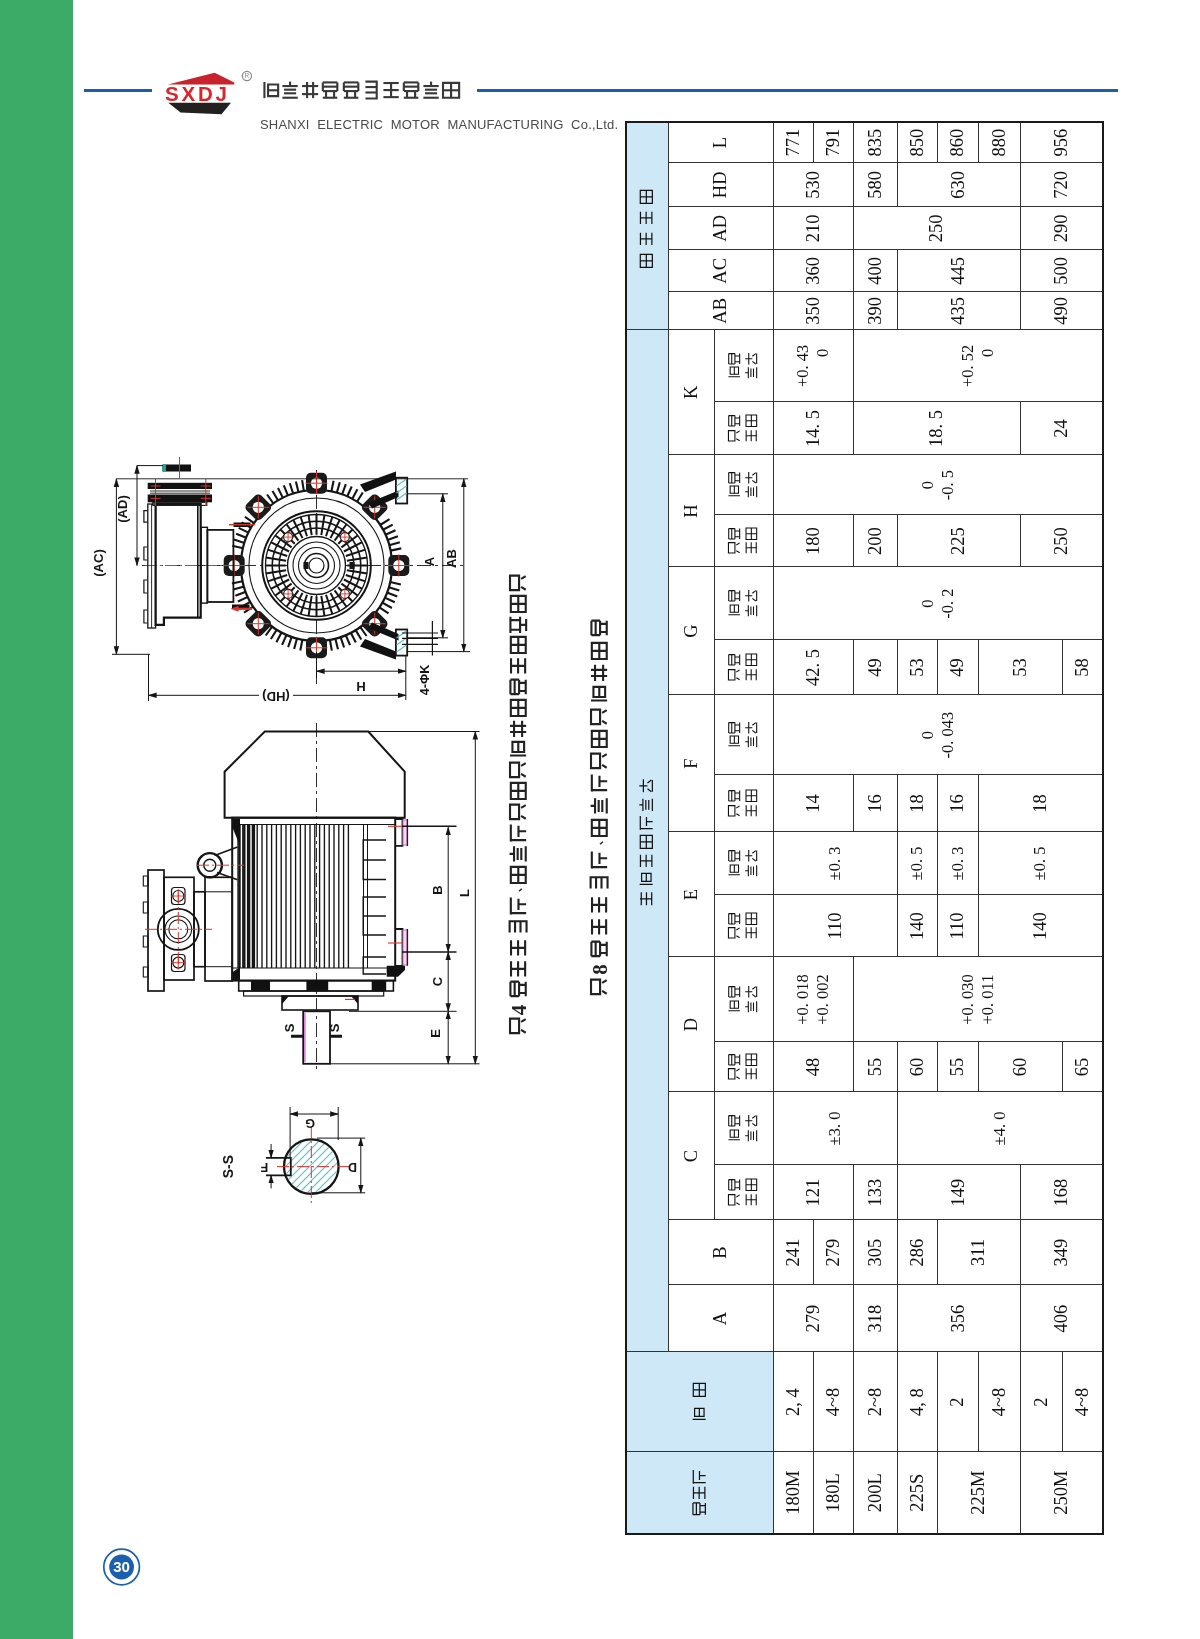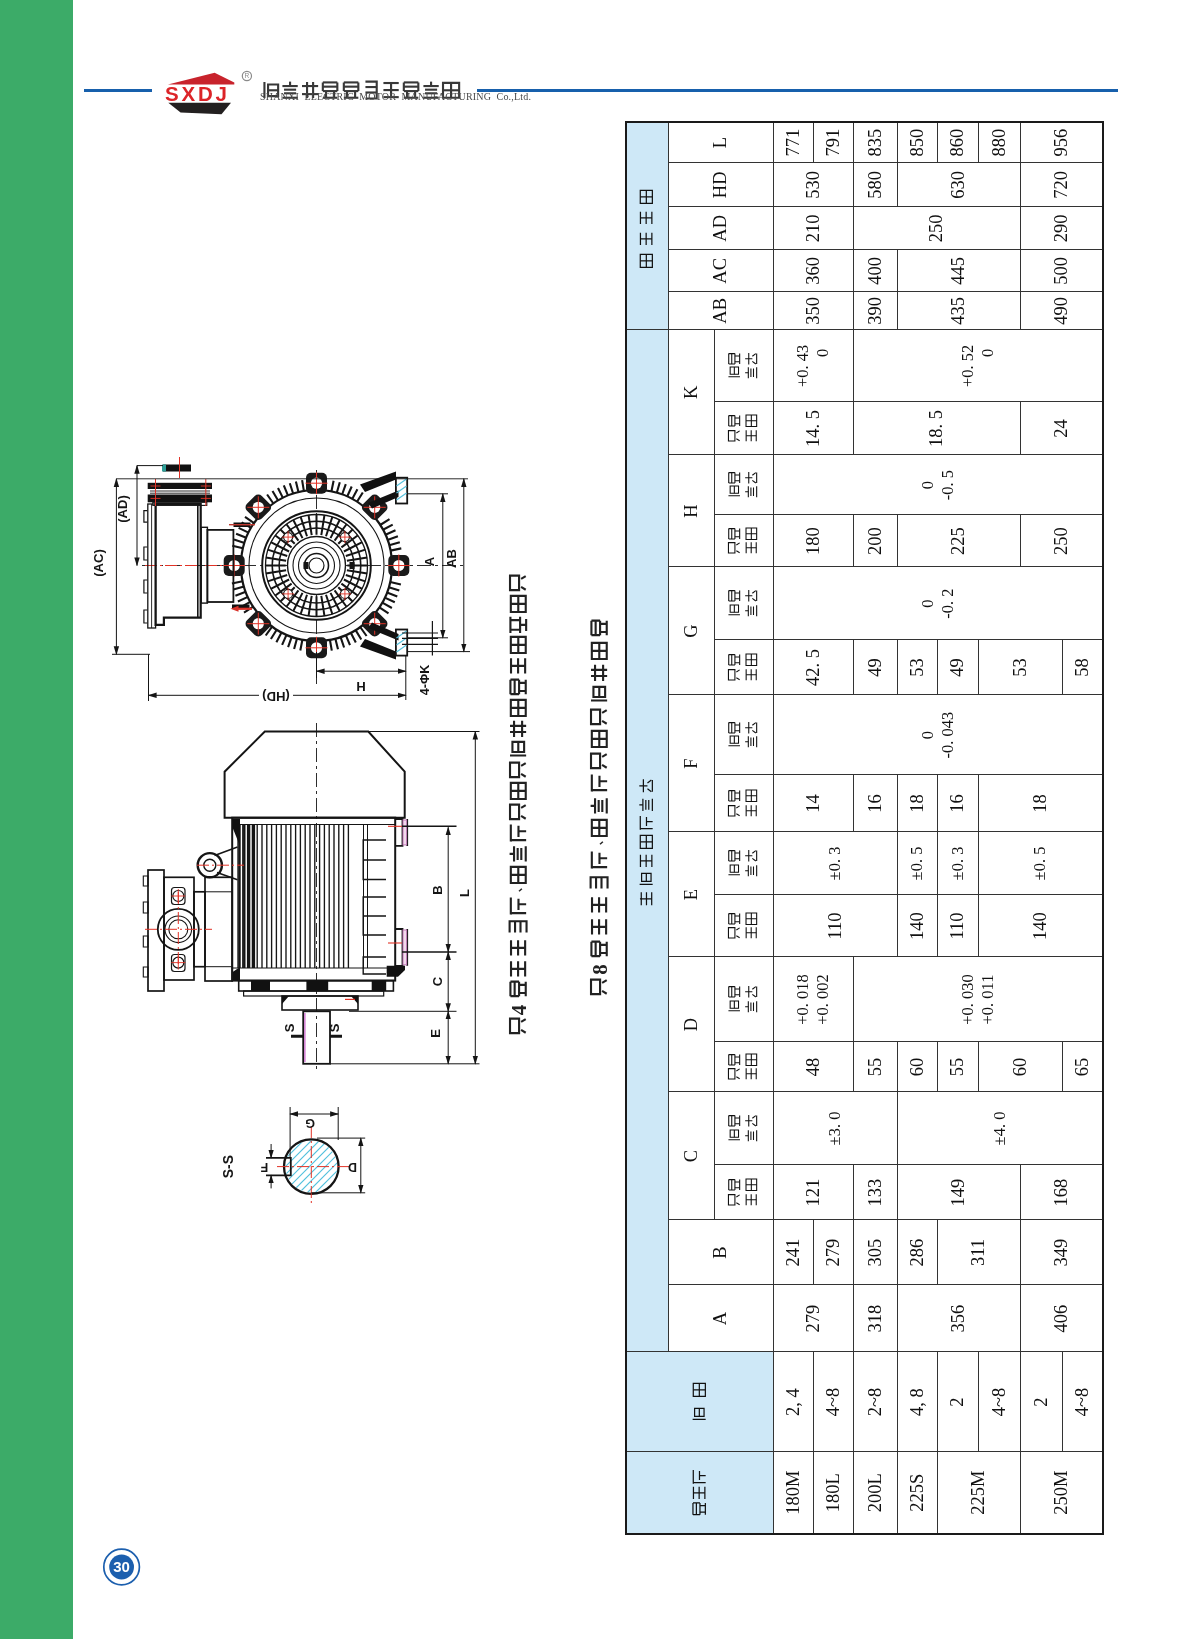--- a/index.html
+++ b/index.html
@@ -90,22 +90,22 @@
       <path d="M12,30 H88" stroke="currentColor" stroke-width="10.5" fill="none"></path>
       <path d="M20,48 H80" stroke="currentColor" stroke-width="10.5" fill="none"></path>
       <path d="M20,66 H80" stroke="currentColor" stroke-width="10.5" fill="none"></path>
       <path d="M12,88 H88" stroke="currentColor" stroke-width="10.5" fill="none"></path>
     </svg><svg viewBox="0 0 100 100" style="width: 0.96em; height: 0.96em; vertical-align: -0.12em; margin-right: 0px;">
       <path d="M10,14 H90 V88 H10 Z" stroke="currentColor" stroke-width="10.5" fill="none"></path>
       <path d="M50,14 V88" stroke="currentColor" stroke-width="10.5" fill="none"></path>
       <path d="M10,51 H90" stroke="currentColor" stroke-width="10.5" fill="none"></path>
     </svg></div>
 
-<div class="abs" style="left:260px;top:91px;width:212px;font-family:Liberation Serif, serif;
-     font-size:10px;letter-spacing:0.2px;color:#4a4a4a;white-space:nowrap">SHANXI&nbsp; ELECTRIC&nbsp; MOTOR&nbsp; MANUFACTURING&nbsp; Co.,Ltd.</div>
+<div class="abs" style="left:260px;top:117px;width:212px;font-family:Liberation Sans, sans-serif;
+     font-size:13px;letter-spacing:0.2px;color:#4a4a4a;white-space:nowrap">SHANXI&nbsp; ELECTRIC&nbsp; MOTOR&nbsp; MANUFACTURING&nbsp; Co.,Ltd.</div>
 
 <div class="cjk abs" style="left:507px;top:578px;width:458px;height:22px;font-size:21px;
      font-weight:bold;color:#222;transform-origin:0 0;white-space:nowrap;--g:0.7px;
      transform:rotate(-90deg) translateX(-458px)"><svg viewBox="0 0 100 100" style="width: 0.96em; height: 0.96em; vertical-align: -0.12em; margin-right: 0.7px;">
       <path d="M14,10 H86 V55 H14 Z" stroke="currentColor" stroke-width="10.5" fill="none"></path>
       <path d="M30,65 L16,88" stroke="currentColor" stroke-width="10.5" fill="none"></path>
       <path d="M70,65 L84,88" stroke="currentColor" stroke-width="10.5" fill="none"></path>
     </svg>4 <svg viewBox="0 0 100 100" style="width: 0.96em; height: 0.96em; vertical-align: -0.12em; margin-right: 0.7px;">
       <path d="M14,12 H86" stroke="currentColor" stroke-width="10.5" fill="none"></path>
       <path d="M14,12 V55 M86,12 V55" stroke="currentColor" stroke-width="10.5" fill="none"></path>

